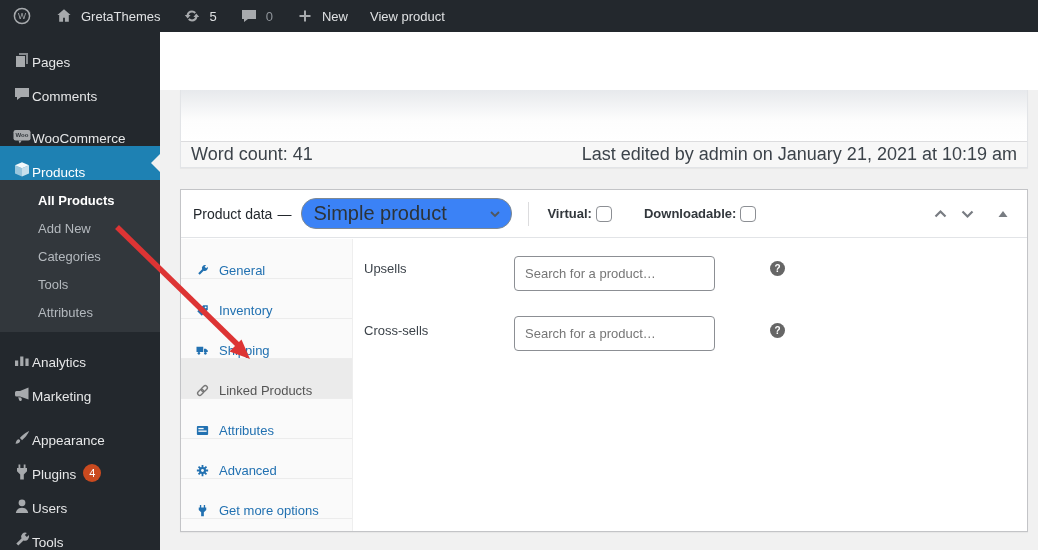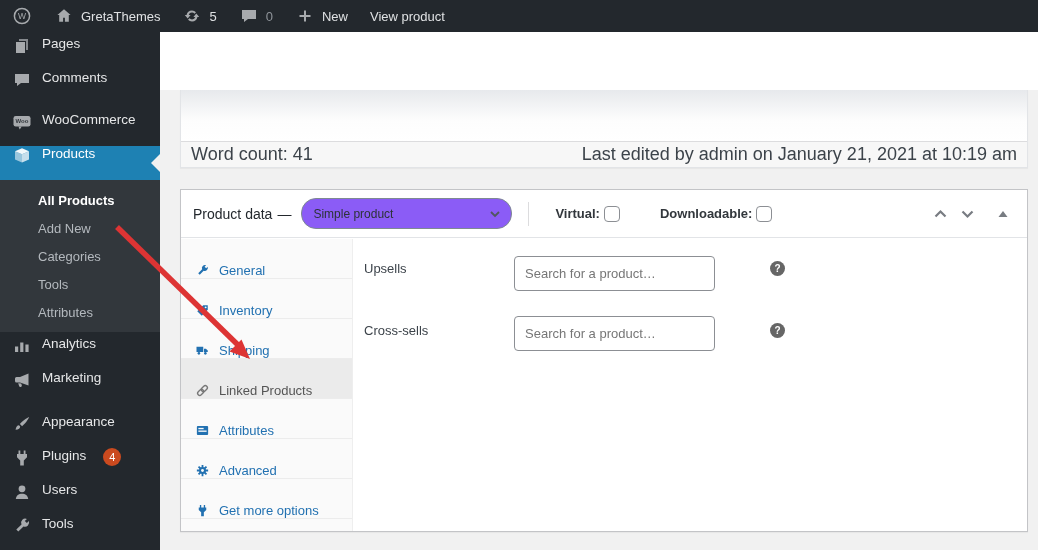--- a/index.html
+++ b/index.html
@@ -14,21 +14,21 @@
   #adminbar{position:absolute;top:0;left:0;right:0;height:32px;background:#23282d;
             display:flex;align-items:center;z-index:40;color:#dfe1e3}
   .ab-item{display:flex;align-items:center;gap:7px;height:32px;padding:0 11px;color:#dfe1e3;cursor:pointer}
   .ab-item .icon20{color:#a7aaad}
   .ab-item.first{padding-left:12px}
   .ab-dim{color:#8f949a}
   .ab-label{font-size:13px}
 
   
   #sidebar{position:absolute;top:32px;left:0;bottom:0;width:160px;background:#23282d;z-index:30;padding-top:4px}
-  .menu-item{position:relative;display:flex;align-items:flex-start;gap:10px;height:34px;
+  .menu-item{position:relative;display:flex;align-items:flex-end;height:34px;
              padding-left:12px;color:#e6e7e8;font-size:13.5px;cursor:pointer}
   .menu-item .icon20{color:#a7aaad;flex:0 0 20px}
   .menu-item.current{background:#1e81b3;color:#fff}
   .menu-item.current .icon20{color:#fff}
   .menu-sep{height:8px}
   .notch{position:absolute;right:0;top:50%;margin-top:-9px;width:0;height:0;
          border-top:9px solid transparent;border-bottom:9px solid transparent;border-right:9px solid #f1f1f1}
   .submenu{background:#32373c;padding:7px 0 5px}
   .submenu-item{display:block;padding:6px 12px 6px 38px;color:#b4b9be;font-size:13px;line-height:16px;cursor:pointer}
   .submenu-item.current{color:#fff;font-weight:bold}
@@ -46,25 +46,25 @@
   .editor-statusbar{height:26px;border-top:1px solid #dcdcde;background:#f7f7f7;
                     display:flex;align-items:center;justify-content:space-between;
                     padding:0 10px;font-size:18px;color:#3c434a}
 
   
   #panel{position:absolute;left:180px;top:189px;width:848px;height:343px;background:#fff;
          border:1px solid #c3c4c7;box-shadow:0 1px 1px rgba(0,0,0,.04)}
   .panel-header{height:48px;border-bottom:1px solid #e2e4e7;display:flex;align-items:center;padding:0 12px}
   .panel-title{font-weight:normal;font-size:14px;color:#23282d}
   .panel-dash{font-size:14px;color:#23282d;margin:0 4px 0 5px}
-  .type-select{width:211px;height:31px;border:1px solid #7e8993;border-radius:15px;background:#8b5cf6;
+  .type-select{width:211px;height:31px;border:1px solid #7e8993;border-radius:15px;background:#3b82f6;
                display:flex;align-items:center;justify-content:space-between;
-               padding:0 9px 0 11px;font-size:12px;color:#2c3338;margin-left:6px;cursor:pointer}
+               padding:0 9px 0 11px;font-size:20px;color:#2c3338;margin-left:6px;cursor:pointer}
   .vdivider{width:1px;height:24px;background:#dcdcde;margin:0 10px 0 16px}
-  .cb-group{display:flex;align-items:center;margin-left:16px}
+  .cb-group{display:flex;align-items:center;margin-left:8px}
   .cb-label{font-size:13px;font-weight:600;color:#32373c}
   .checkbox{width:16px;height:16px;border:1px solid #8c8f94;border-radius:4px;background:#fff;margin-left:4px;cursor:pointer}
   .cb-gap{width:24px}
   .header-controls{margin-left:auto;display:flex;align-items:center;gap:12px;padding-right:6px}
   .ctrl{cursor:pointer;display:block}
 
   .panel-body{position:absolute;top:49px;left:0;right:0;bottom:0}
   .tabs{position:absolute;left:0;top:0;bottom:0;width:172px;background:#fafafa;border-right:1px solid #eee}
   .tab{height:40px;border-bottom:1px solid #ececec;display:flex;align-items:flex-end;gap:9px;
        padding-left:14px;color:#2271b1;font-size:13px;cursor:pointer}

